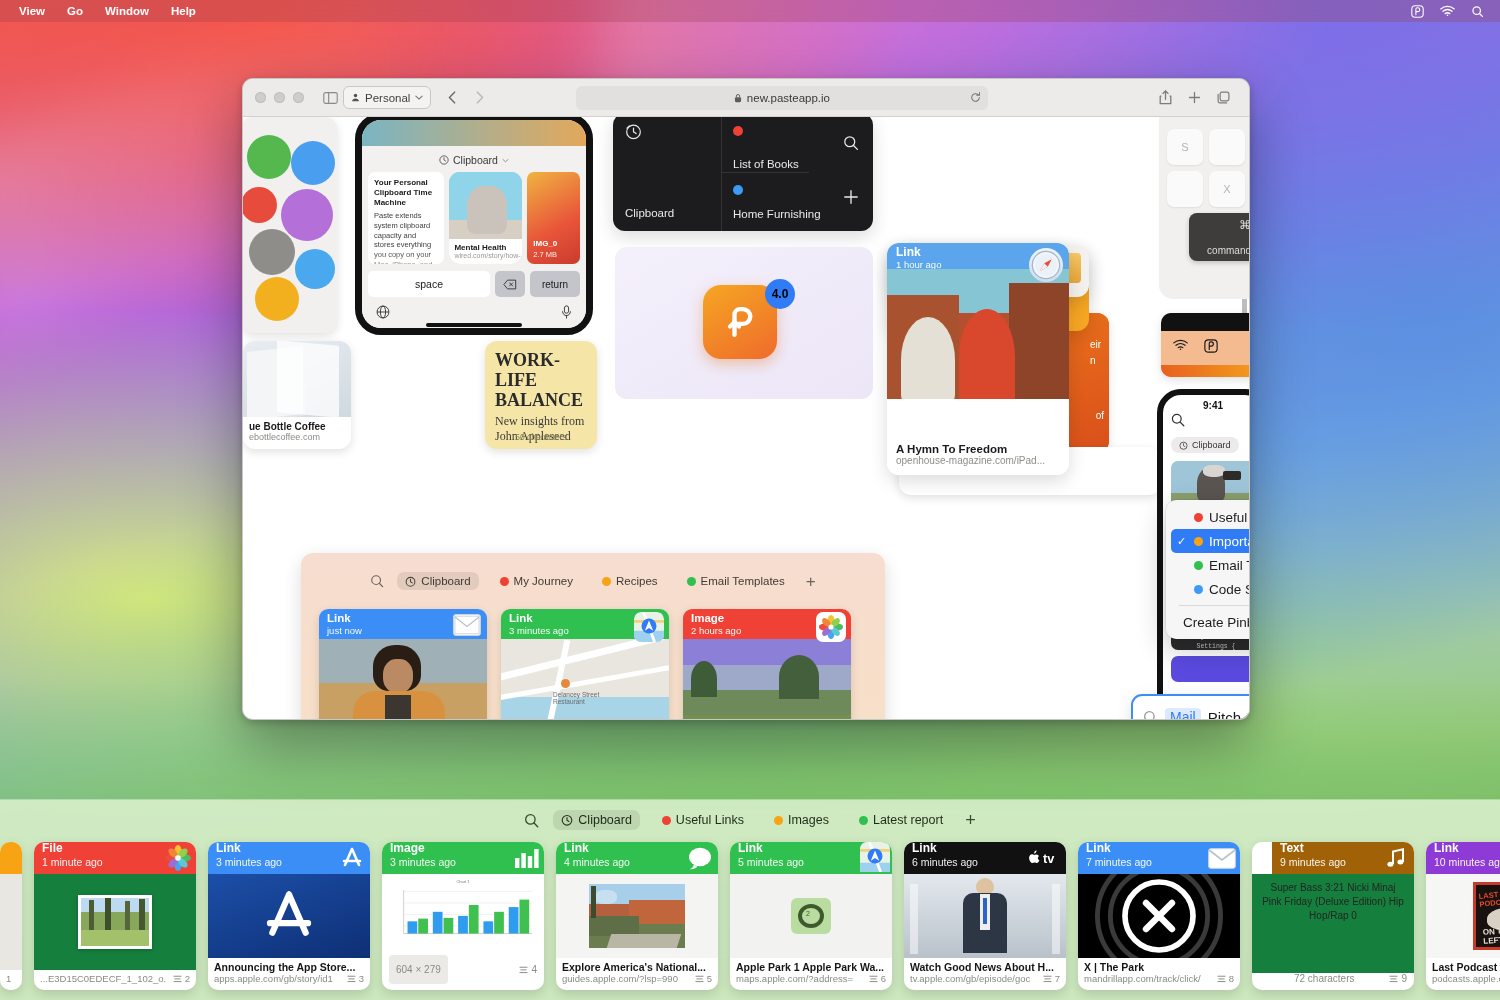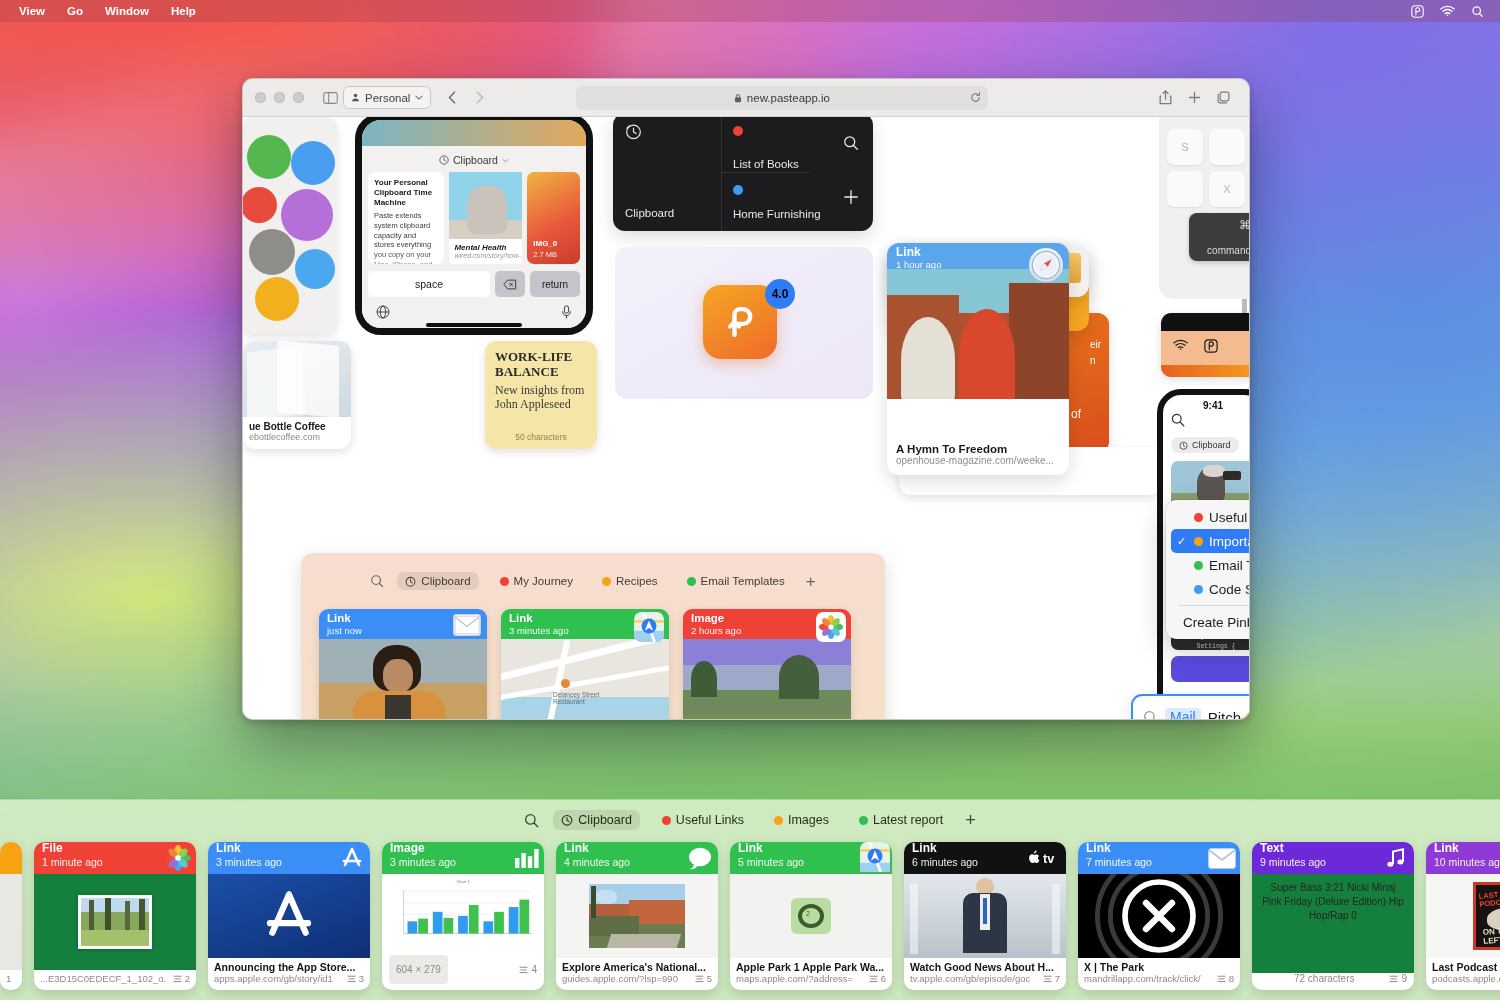--- a/index.html
+++ b/index.html
@@ -307,21 +307,21 @@
           <span>Clipboard</span>
           <svg width="7" height="5" viewBox="0 0 10 6">
               <path d="M1 1.2 5 4.8 9 1.2" fill="none" stroke="#8a8a8a" stroke-width="1.3"></path>
             </svg>
         </div>
         <div style="display:flex;gap:5px;">
           <div style="width:88px;height:92px;background:#fff;border-radius:7px;padding:6px 6px 0;overflow:hidden;">
             <div style="font-size:8px;font-weight:700;color:#1a1a1a;line-height:1.25;">Your Personal Clipboard Time Machine</div>
             <div style="font-size:7.5px;color:#3e3e3e;line-height:1.3;margin-top:3px;-webkit-mask-image:linear-gradient(#000 60%,transparent);">Paste extends system clipboard capacity and stores everything you copy on your Mac, iPhone, and iPad to</div>
           </div>
-          <div style="width:86px;height:92px;border-radius:2px;overflow:hidden;position:relative;background:linear-gradient(#8fd4e8,#cfe6ee);font-style:italic;">
+          <div style="width:86px;height:92px;border-radius:11px;overflow:hidden;position:relative;background:linear-gradient(#8fd4e8,#cfe6ee);">
             <div style="position:absolute;inset:0;background:radial-gradient(circle at 50% 45%, #6f5b4c 0 14%, transparent 15%), linear-gradient(#8fd4e8 0 52%, #d8cfc4 52%);"></div>
             <div style="position:absolute;left:18px;top:14px;width:40px;height:48px;background:#c9c3bb;border-radius:40% 40% 20% 20%;"></div>
             <div style="position:absolute;left:0;right:0;bottom:0;background:#fff;padding:4px 5px 5px;">
               <div style="font-size:8px;font-weight:700;color:#1a1a1a;">Mental Health</div>
               <div style="font-size:7px;color:#9a9894;">wired.com/story/how-...</div>
             </div>
           </div>
           <div style="width:60px;height:92px;border-radius:7px;overflow:hidden;position:relative;background:linear-gradient(150deg,#f0b441,#e8553a 60%,#c93b2c);padding-left:12px;">
             <div style="position:absolute;left:6px;bottom:16px;font-size:8px;font-weight:700;color:#fff;">IMG_0</div>
             <div style="position:absolute;left:6px;bottom:5px;font-size:7.5px;color:#fff;opacity:.9;">2.7 MB</div>
@@ -362,21 +362,21 @@
         <div style="position:absolute;left:34px;top:2px;width:62px;height:72px;background:#fff;opacity:.75;transform:skewY(5deg);"></div>
       </div>
       <div style="padding:4px 6px;">
         <div style="font-size:10px;font-weight:700;color:#191919;">ue Bottle Coffee</div>
         <div style="font-size:9px;color:#8c8a85;">ebottlecoffee.com</div>
       </div>
     </div>
 
 
     <div class="pcard shadow-sm" style="left:242px;top:224px;width:112px;height:108px;background:#f5e6a8;padding:9px 10px;font-family:'Liberation Serif',serif;">
-      <div style="font-size:13px;font-weight:700;color:#2b2b2b;line-height:1.12;">WORK-LIFE BALANCE</div>
+      <div style="font-size:18px;font-weight:700;color:#2b2b2b;line-height:1.12;">WORK-LIFE BALANCE</div>
       <div style="font-size:12px;color:#3a3a3a;line-height:1.2;margin-top:4px;">New insights from John Appleseed</div>
       <div style="font-size:8.5px;color:#8d8457;text-align:center;position:absolute;left:0;right:0;bottom:7px;font-family:'Liberation Sans',sans-serif;">50 characters</div>
     </div>
 
     <div class="pcard shadow-md" style="left:370px;top:-4px;width:260px;height:118px;background:#1c1c1e;">
       <div style="position:absolute;left:12px;top:10px;">
         <svg width="17" height="17" viewBox="0 0 18 18">
             <circle cx="9" cy="9.4" r="7.2" fill="none" stroke="#e6e6e6" stroke-width="1.3"></circle>
             <path d="M9 5.4v4l2.8 1.8" stroke="#e6e6e6" stroke-width="1.3" fill="none" stroke-linecap="round"></path>
             <path d="M2.1 5.4 4.6 3" stroke="#e6e6e6" stroke-width="1.3" stroke-linecap="round"></path>
@@ -412,21 +412,21 @@
             <path d="M9 19V8a3 3 0 0 1 3-3h1.6a4 4 0 0 1 0 8H9" fill="none" stroke="#fff" stroke-width="2.4" stroke-linecap="round"></path>
             <path d="M6.5 14.5 9 12l2.5 2.5" fill="none" stroke="#fff" stroke-width="2.2" stroke-linecap="round" stroke-linejoin="round"></path>
           </svg>
       </div>
       <div style="position:absolute;left:150px;top:32px;width:30px;height:30px;border-radius:50%;background:#2f7cf6;color:#000000;font-size:12px;font-weight:700;display:flex;align-items:center;justify-content:center;">4.0</div>
     </div>
 
     <div class="pcard shadow-sm" style="left:676px;top:196px;width:190px;height:140px;background:#e86a12;">
       <div style="position:absolute;inset:0;background:radial-gradient(circle at 58% 30%, #f4b84a 0 14%, transparent 16%), linear-gradient(160deg,#ee7a1b,#d94f1b);"></div>
       <div style="position:absolute;right:8px;top:24px;font-size:10px;color:#fff;line-height:1.6;">eir<br>n</div>
-      <div style="position:absolute;right:28px;bottom:32px;font-size:12px;color:#fff;">of</div>
+      <div style="position:absolute;right:5px;bottom:32px;font-size:10px;color:#fff;">of</div>
     </div>
     <div class="pcard shadow-sm" style="left:656px;top:330px;width:262px;height:48px;background:#fff;">
       <div style="text-align:center;font-size:11px;color:#8b8984;padding-top:13px;">497 characters</div>
     </div>
     <div class="pcard shadow-md" style="left:646px;top:130px;width:200px;height:84px;background:#f6a623;"></div>
     <div class="pcard shadow-md" style="left:648px;top:128px;width:198px;height:52px;background:#f3f1ee;">
       <div style="position:absolute;right:8px;top:8px;width:40px;height:30px;background:linear-gradient(#f6c964,#e8a63c);border-radius:4px;"></div>
     </div>
     <div class="pcard shadow-md" style="left:644px;top:126px;width:182px;height:232px;background:#fff;">
       <div style="height:26px;background:#5ba5ed;color:#fff;padding:3px 9px;">
@@ -434,21 +434,21 @@
         <div style="font-size:9.5px;opacity:.95;">1 hour ago</div>
       </div>
       <div style="height:130px;position:relative;overflow:hidden;background:linear-gradient(#86c5d4 0 34%,#b4502f 34%);">
         <div style="position:absolute;left:0;top:26px;width:72px;height:110px;background:#a8522f;"></div>
         <div style="position:absolute;right:0;top:14px;width:60px;height:122px;background:#8e4428;"></div>
         <div style="position:absolute;left:14px;top:48px;width:54px;height:86px;border-radius:50% 50% 10% 10%;background:#e5e0d6;"></div>
         <div style="position:absolute;left:72px;top:40px;width:56px;height:96px;border-radius:50% 50% 10% 10%;background:#d9482c;"></div>
       </div>
       <div style="position:absolute;left:0;right:0;bottom:0;background:#fff;padding:6px 9px 9px;border-radius:10px;">
         <div style="font-size:11.5px;font-weight:700;color:#1a1a1a;">A Hymn To Freedom</div>
-        <div style="font-size:10px;color:#908e89;">openhouse-magazine.com/weeke...</div>
+        <div style="font-size:10px;color:#908e89;">openhouse-magazine.com/iPad...</div>
       </div>
       <div class="app-badge" style="background:linear-gradient(#eef4fb,#cfdced);border-radius:50%;display:flex;align-items:center;justify-content:center;width:34px;height:34px;right:6px;top:5px;">
         <svg width="30" height="30" viewBox="0 0 34 34">
             <circle cx="17" cy="17" r="15.5" fill="#f2f6fb" stroke="#9fb7cf" stroke-width="1.4"></circle>
             <circle cx="17" cy="17" r="12.5" fill="#eaf1f8"></circle>
             <path d="M23.5 10.5 15 15l-4.5 8.5L19 19z" fill="#ee4b3b"></path>
             <path d="M10.5 23.5 19 19l-4 -4z" fill="#f1f3f5"></path>
           </svg>
       </div>
     </div>
@@ -938,21 +938,21 @@
             <span class="u">mandrillapp.com/track/click/</span>
           <svg width="9" height="8" viewBox="0 0 10 9">
               <path d="M1 1.4h8M2 4.4h6M1 7.4h8" stroke="#8a8a86" stroke-width="1.1" stroke-linecap="round"></path>
             </svg>
           <span>8</span>
         </div>
       </div>
     </div>
 
     <div class="scard">
-      <div class="scard-head" style="background:#6d28d9;">
+      <div class="scard-head" style="background:#a16207;margin-left:20px;">
         <div class="h1">Text</div>
         <div class="h2">9 minutes ago</div>
         <div class="scard-badge">
           <svg width="24" height="24" viewBox="0 0 24 24">
               <path d="M9 18V5.5l10-2.2V16" fill="none" stroke="#fff" stroke-width="2"></path>
               <ellipse cx="6.4" cy="18.2" rx="3" ry="2.5" fill="#fff"></ellipse>
               <ellipse cx="16.4" cy="16.1" rx="3" ry="2.5" fill="#fff"></ellipse>
             </svg>
         </div>
       </div>

